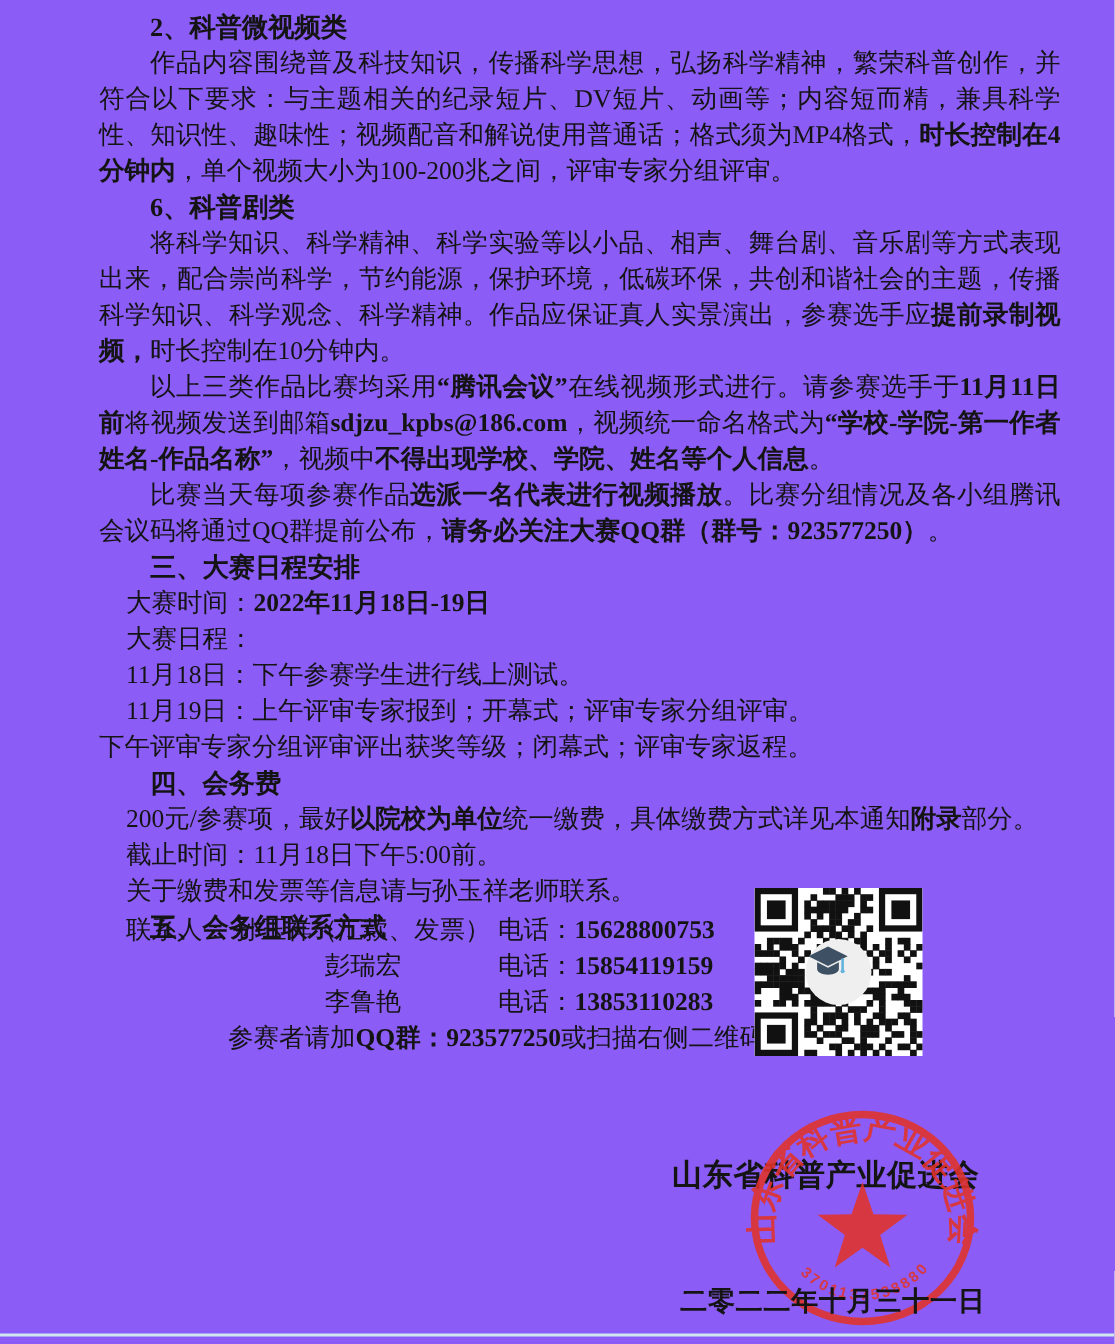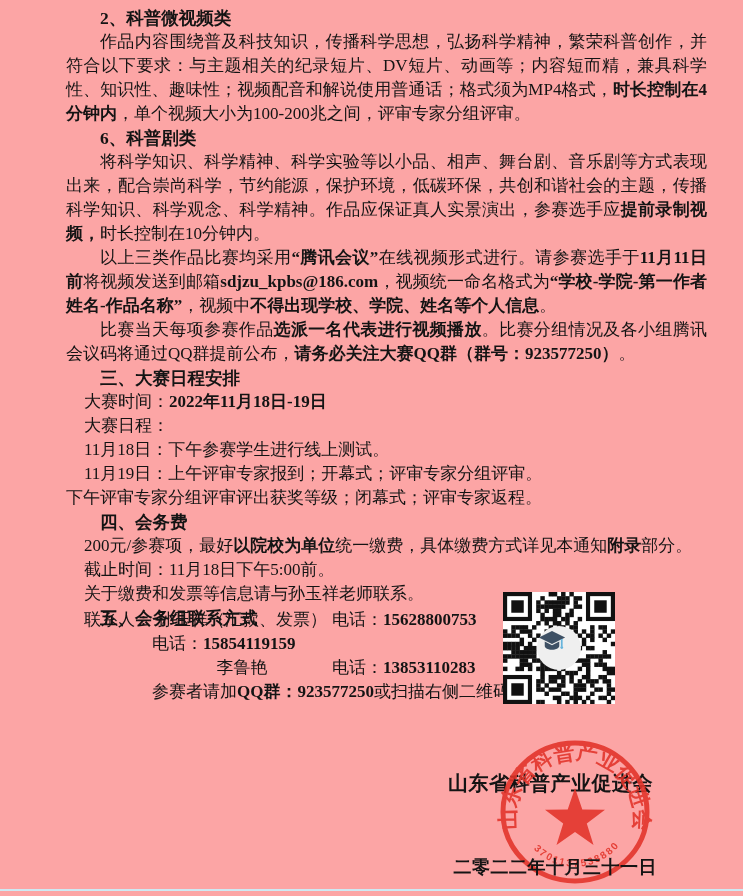--- a/index.html
+++ b/index.html
@@ -1,17 +1,17 @@
 <!DOCTYPE html>
 <html><head>
 <meta charset="utf-8">
 <style>
   html,body{margin:0;padding:0;background:#e9e9e9;}
   .page{
-    position:relative;width:743px;height:896px;background:#fca5a5;
+    position:relative;width:743px;height:896px;background:#8b5cf6;
     font-family:"Liberation Serif","DejaVu Serif",serif;
     color:#141414;overflow:hidden;
   }
   .content{position:absolute;left:66px;top:6px;width:641px;font-size:17px;line-height:24px;}
   .content p{margin:0;}
   p.para{text-align:justify;text-indent:34px;}
   p.heading{font-weight:bold;margin-left:34px;font-size:17.5px;}
   p.line{margin-left:18px;}
   p.line2{}
   .b{font-weight:bold;}
@@ -62,20 +62,21 @@
     </div>
 
   <div class="contact" style="position:absolute;left:66px;top:608px;width:430px;font-size:17px;">
     <div class="crow">
       <span class="clabel">联系人：</span>
       <span class="cname">孙玉祥（汇款、发票）</span>
       <span class="cphone"><span>电话：</span><span class="num">15628800753</span></span>
     </div>
     <div class="crow">
       <span class="clabel"></span>
+      <span class="cname">彭瑞宏</span>
       <span class="cphone"><span>电话：</span><span class="num">15854119159</span></span>
     </div>
     <div class="crow">
       <span class="clabel"></span>
       <span class="cname">李鲁艳</span>
       <span class="cphone"><span>电话：</span><span class="num">13853110283</span></span>
     </div>
     <div class="crow">
       <span class="clabel"></span>
       <span><span>参赛者请加</span><span class="b">QQ群：923577250</span><span>或扫描右侧二维码</span></span>

